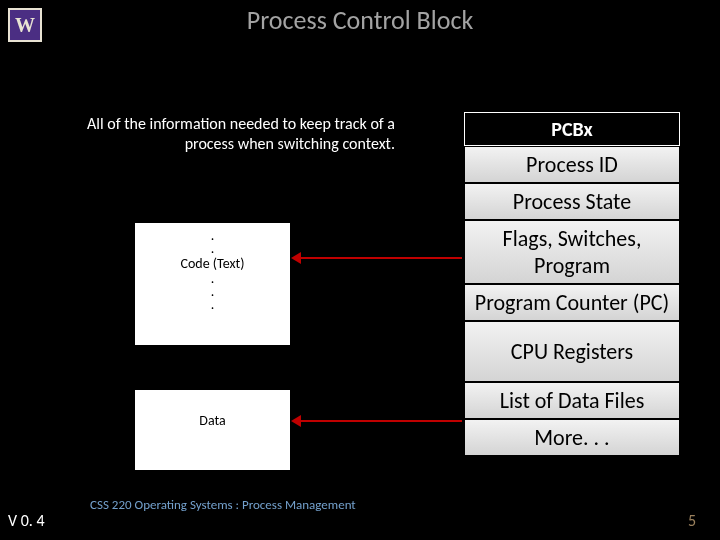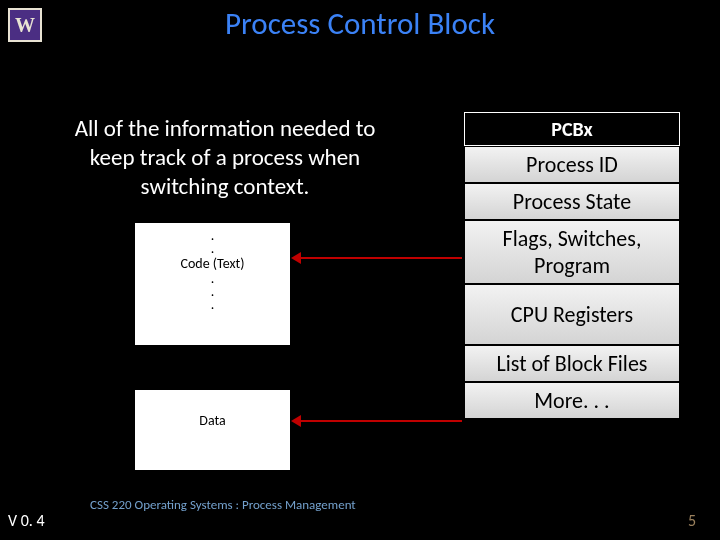--- a/index.html
+++ b/index.html
@@ -27,32 +27,32 @@
     font-weight: bold;
     font-size: 20px;
     color: #e8e3d3;
   }
   .title {
     position: absolute;
     top: 4px;
     left: 0;
     width: 100%;
     text-align: center;
-    font-size: 31px;
+    font-size: 26px;
     font-weight: 400;
-    color: #3b82f6;
+    color: #a3a3a3;
   }
   .description {
     position: absolute;
     top: 114px;
     left: 55px;
     width: 340px;
-    font-size: 23px;
+    font-size: 16px;
     line-height: 1.25;
-    text-align: center;
+    text-align: right;
   }
   .code-box {
     position: absolute;
     left: 135px;
     width: 155px;
     background: #fff;
     color: #000;
     font-size: 14px;
     text-align: center;
     padding: 6px 4px;
@@ -156,20 +156,21 @@
 </div>
 
 <div class="arrow arrow1"></div>
 <div class="arrow arrow2"></div>
 
 <div class="pcb">
   <div class="pcb-header">PCBx</div>
   <div class="pcb-cell">Process ID</div>
   <div class="pcb-cell">Process State</div>
   <div class="pcb-cell">Flags, Switches, Program</div>
+  <div class="pcb-cell">Program Counter (PC)</div>
   <div class="pcb-cell tall">CPU Registers</div>
-  <div class="pcb-cell">List of Block Files</div>
+  <div class="pcb-cell">List of Data Files</div>
   <div class="pcb-cell">More. . .</div>
 </div>
 
 <div class="version">V 0. 4</div>
 <div class="footer-course">CSS 220 Operating Systems : Process Management</div>
 <div class="page-num">5</div>
 
 </body></html>

